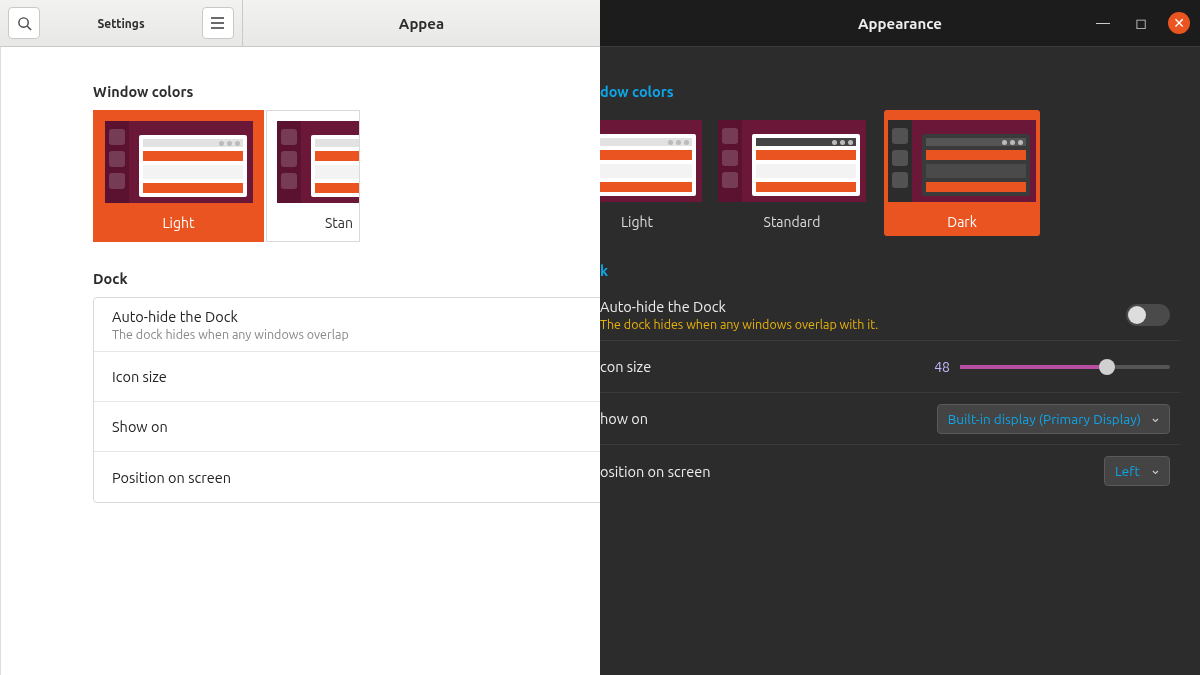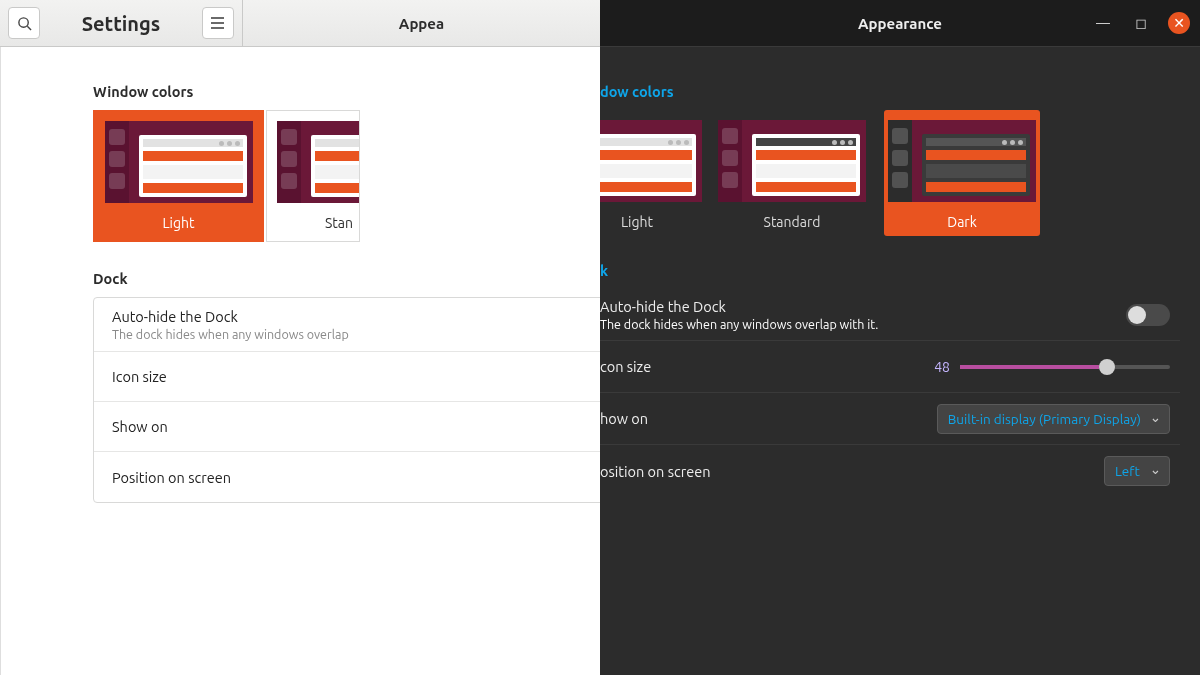--- a/index.html
+++ b/index.html
@@ -33,21 +33,21 @@
   .hdrbar.left { width: 243px; border-right: 1px solid #c9c9c8; justify-content: space-between; padding: 0 8px; }
   .hdrbar.right { flex: 1; justify-content: center; font-weight: 700; font-size: 15px; }
   .iconbtn {
     width: 32px; height: 32px;
     border: 1px solid #c9c9c8;
     border-radius: 4px;
     background: #fff;
     display: flex; align-items: center; justify-content: center;
     font-size: 15px;
   }
-  .hdrtitle { font-weight: 700; font-size: 20px; }
+  .hdrtitle { font-weight: 700; font-size: 12px; }
 
   .lbody { display: flex; height: 628px; }
   .sidebar {
     width: 243px;
     border-right: 1px solid #dedede;
     background: #fff;
     overflow: hidden;
   }
   .sbitem {
     height: 43px;
@@ -160,21 +160,21 @@
   .dsettings { margin-top: 4px; }
   .drow {
     display:flex; align-items:center;
     min-height:52px;
     color:#ddd;
     gap: 14px;
     border-bottom: 1px solid #3a3a3a;
     padding: 8px 10px 8px 0;
   }
   .drow:last-child { border-bottom:none;}
-  .drow .dock-sub { color:#ffffff; }
+  .drow .dock-sub { color:#eab308; }
   .drow .right { margin-left:auto; display:flex; align-items:center; gap:10px;}
   .toggle {
     width:44px;height:22px;border-radius:11px;background:#4a4a4a;position:relative;
   }
   .toggle::after{
     content:""; position:absolute; width:18px;height:18px;border-radius:50%;
     background:#ddd; top:2px; left:2px;
   }
   .slider {
     width:210px; height:4px; background:#555; border-radius:2px; position:relative;

